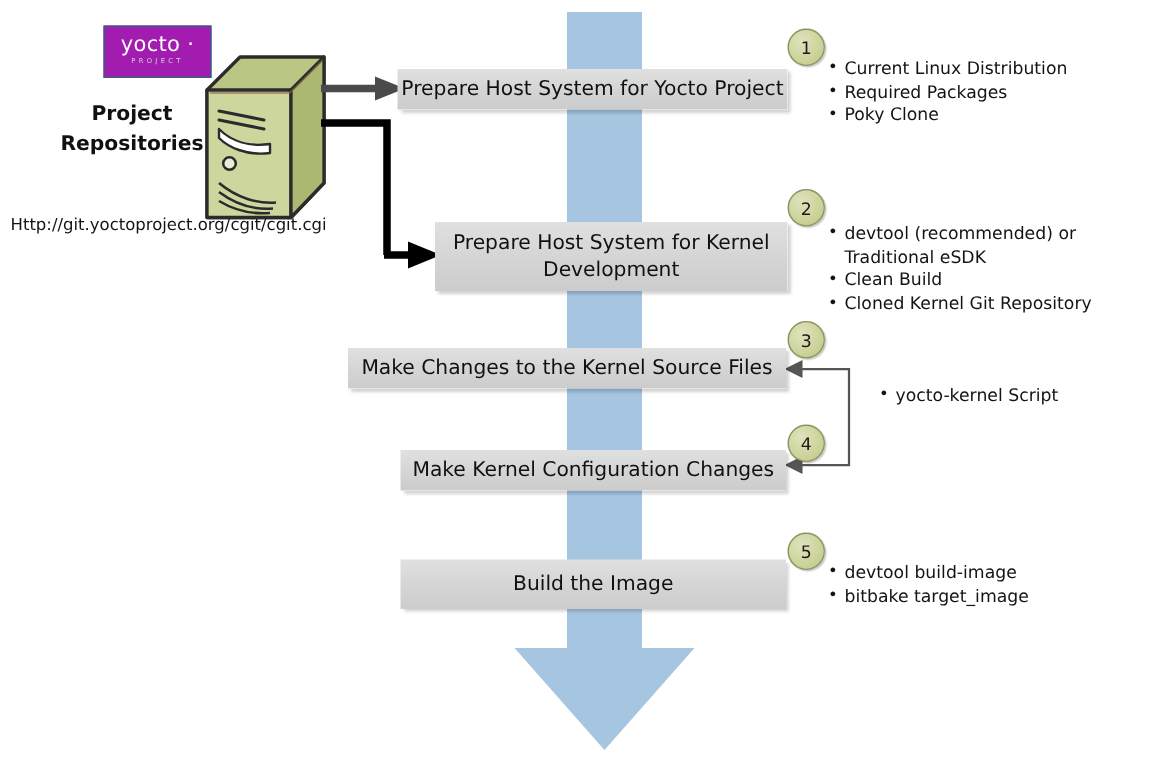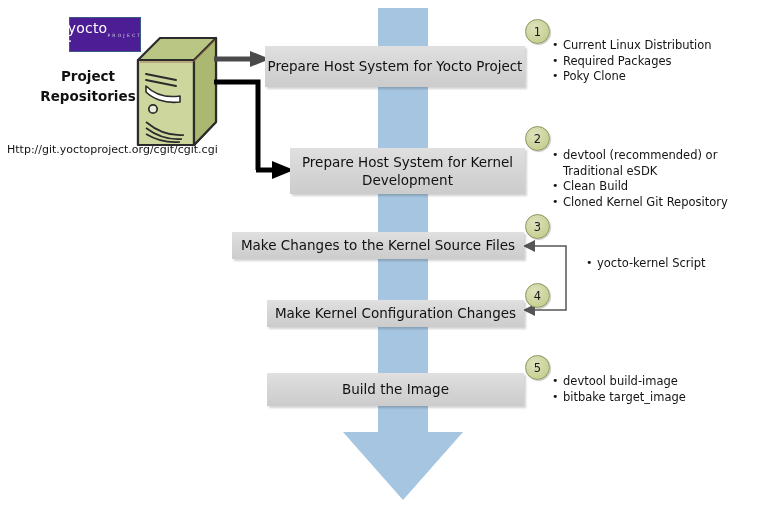--- a/index.html
+++ b/index.html
@@ -19,21 +19,21 @@
   }
 
   
   .pbox{
     position:absolute;
     background:linear-gradient(to bottom,#e0e0e0 0%,#d4d4d4 55%,#cccccc 100%);
     box-shadow:2px 2px 2px rgba(0,0,0,.18);
     display:flex;align-items:center;justify-content:center;text-align:center;
     font-size:13.5px;color:#111;line-height:1.35;
   }
-  #box1{left:265px;top:46px;width:260px;height:41px;}
+  #box1{left:265px;top:46px;width:260px;height:27px;}
   #box2{left:290px;top:148px;width:235px;height:46px;}
   #box3{left:232px;top:232px;width:292px;height:27px;}
   #box4{left:267px;top:300px;width:257px;height:27px;}
   #box5{left:267px;top:373px;width:257px;height:33px;}
 
   
   .step{
     position:absolute;width:23px;height:23px;border-radius:50%;
     background:radial-gradient(circle at 36% 32%,#dfe3bd 0%,#ccd39a 60%,#bfc889 100%);
     border:1px solid #8e9460;
@@ -62,22 +62,22 @@
   
   #srclabel{
     position:absolute;left:36px;top:66px;width:104px;
     font-size:13.5px;font-weight:bold;line-height:20px;text-align:center;color:#111;
   }
   #srcurl{position:absolute;left:7px;top:143px;font-size:11px;color:#141414;white-space:nowrap;}
 
   
   #logo{
     position:absolute;left:69px;top:17px;width:70px;height:33px;
-    background:#4c1d95;border:1px solid #3c5a86;
-    display:flex;flex-direction:row;align-items:center;justify-content:center;
+    background:#a21caf;border:1px solid #3c5a86;
+    display:flex;flex-direction:column;align-items:center;justify-content:center;
   }
   #logo .lmain{color:#ffffff;font-size:14px;line-height:13px;letter-spacing:.2px;}
   #logo .lsub{color:#cfd4dc;font-size:4.5px;letter-spacing:2.2px;line-height:7px;margin-top:1px;}
 
   
   #server{position:absolute;left:136px;top:36px;width:82px;height:111px;}
 
   
   .conn{position:absolute;}
 </style>

